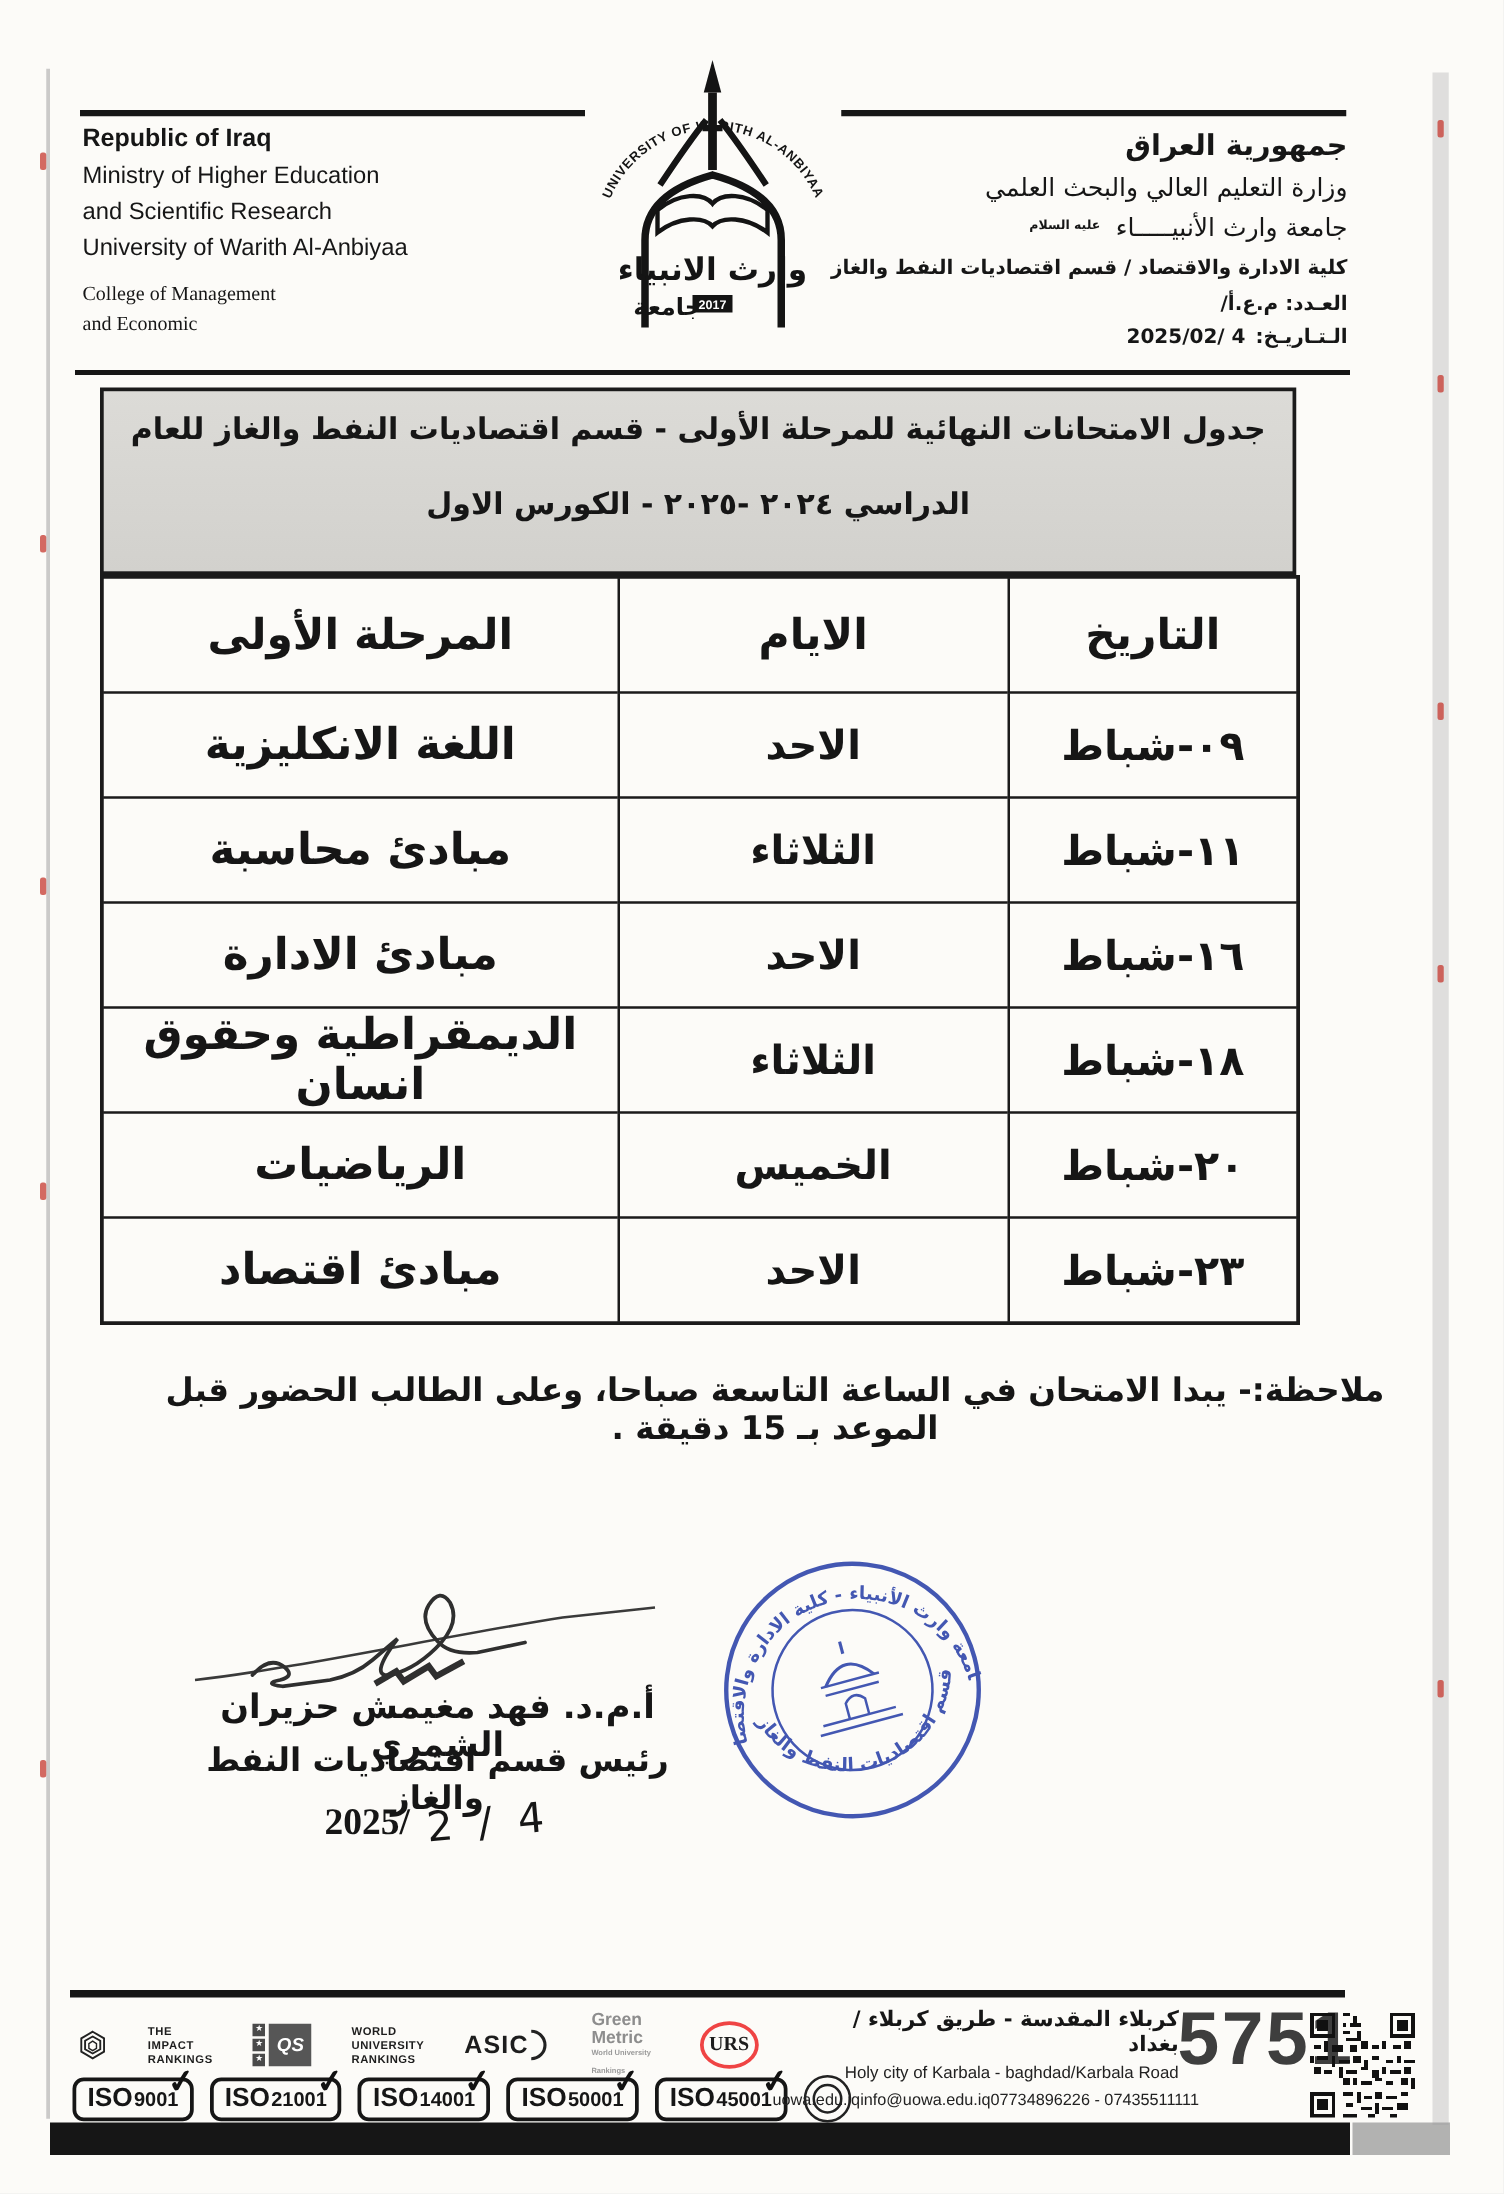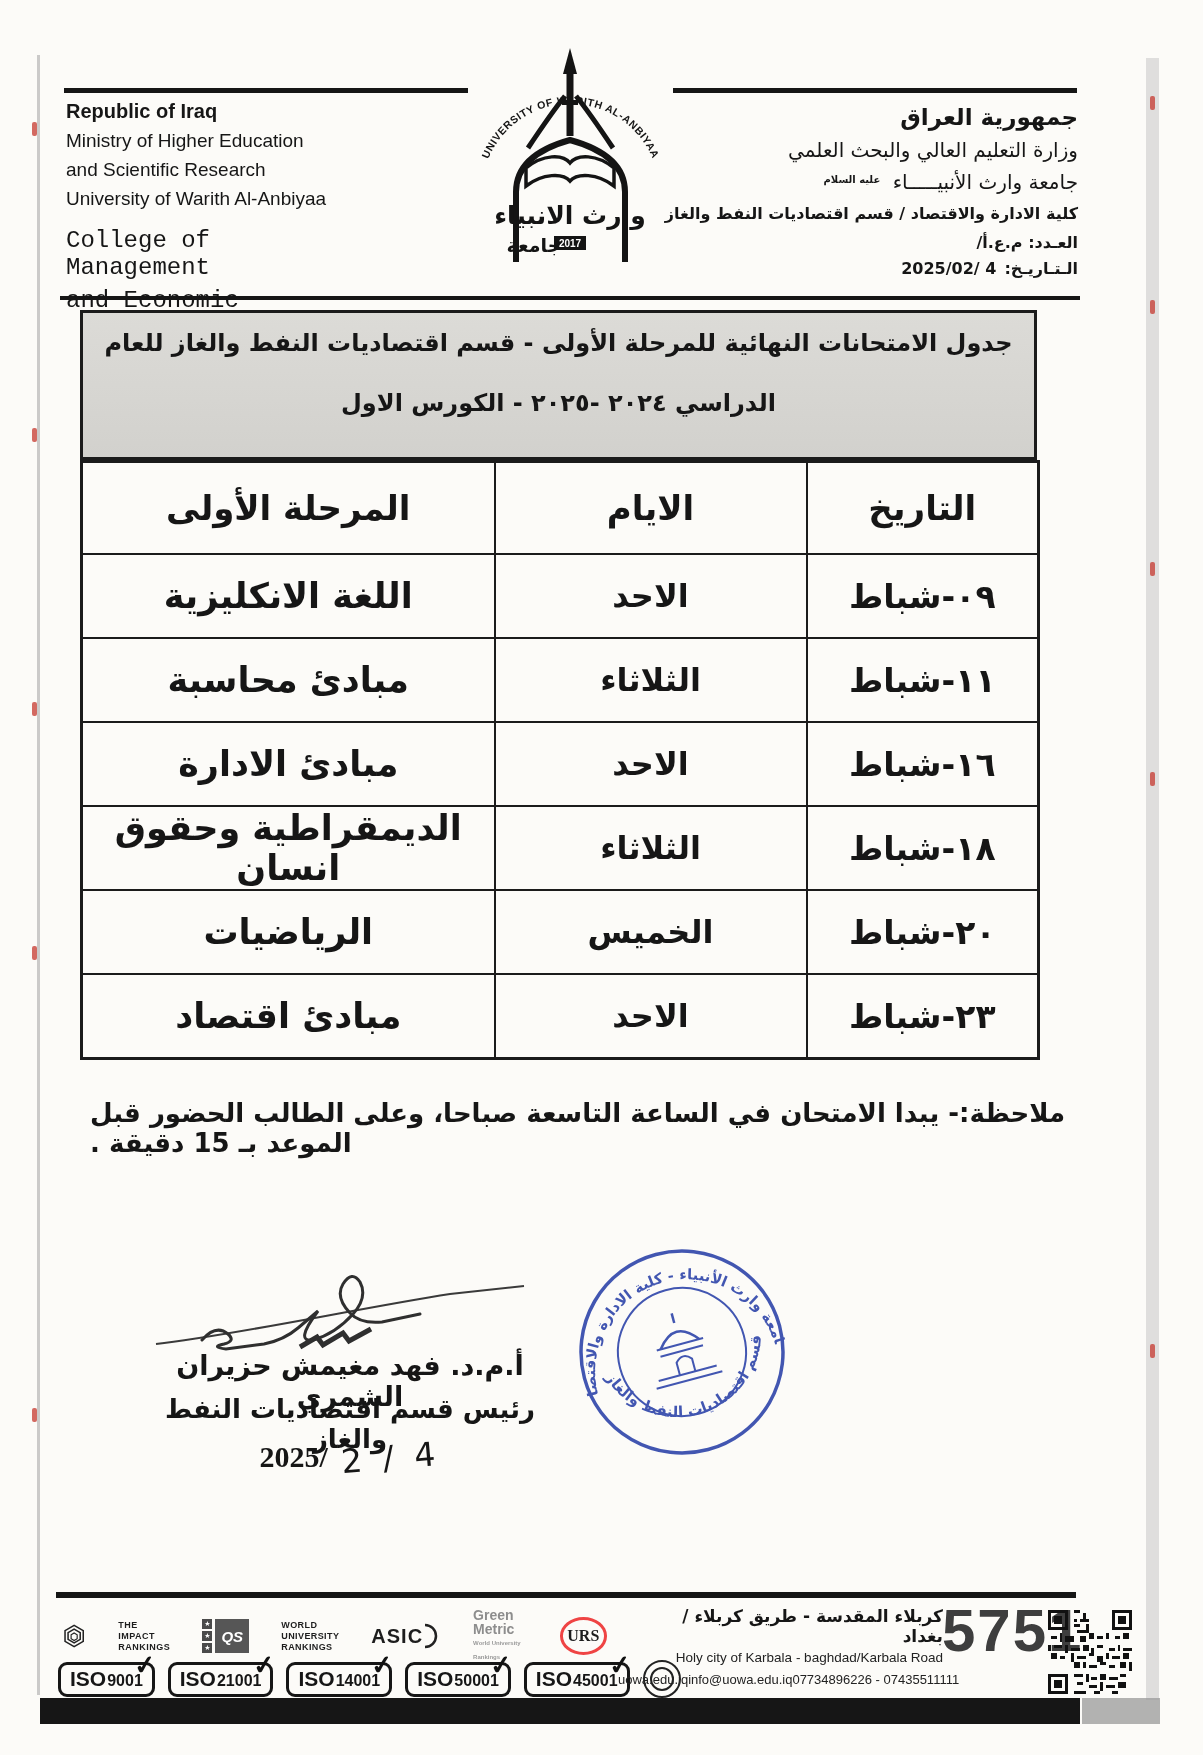--- a/index.html
+++ b/index.html
@@ -10,21 +10,21 @@
   
   .edge-line-left{left:37px;top:55px;width:3px;height:1640px;background:#9a9a9a;opacity:.5;}
   .edge-band-right{left:1146px;top:58px;width:13px;height:1642px;background:#c6c6c6;opacity:.55;}
   .speck{width:5px;height:14px;background:#c5382f;opacity:.75;border-radius:2px;}
 
   
   .rule{background:#161616;}
   .hleft{left:66px;top:100px;width:300px;font-family:"Liberation Sans",sans-serif;}
   .hl-bold{font-size:20px;font-weight:700;margin-bottom:7px;}
   .hl{font-size:19px;margin-bottom:7px;}
-  .hl-serif{font-family:Liberation Mono, monospace;font-size:24px;margin-bottom:6px;}
+  .hl-serif{font-family:Liberation Serif, serif;font-size:16px;margin-bottom:6px;}
   .hl-gap{height:10px;}
   .hright{right:125px;top:104px;width:470px;direction:rtl;text-align:right;}
   .hr1{font-size:23px;font-weight:700;margin-bottom:8px;}
   .hr2{font-size:20px;margin-bottom:8px;}
   .hr3{font-size:20px;margin-bottom:10px;}
   .hr3 .pbuh{font-size:10px;font-weight:700;margin-right:6px;display:inline-block;transform:translateY(-6px);}
   .hr4{font-size:16px;font-weight:700;margin-bottom:10px;}
   .hr-meta{font-size:16px;font-weight:700;margin-bottom:7px;display:flex;gap:8px;justify-content:flex-start;}
 
   
@@ -37,21 +37,21 @@
   table.exam th,table.exam td{border:2.5px solid #1b1b1b;text-align:center;vertical-align:middle;
             font-weight:700;background:transparent;padding:0;}
   table.exam{border:3px solid #1b1b1b;}
   tr.thead th{height:90px;font-size:34px;}
   tr.trow td{height:82px;}
   td.c-date{font-size:33px;}
   td.c-day{font-size:32px;}
   td.c-sub{font-size:35px;}
 
   
-  .note{left:90px;top:1098px;width:1060px;direction:rtl;text-align:left;font-size:26px;font-weight:700;}
+  .note{left:90px;top:1098px;width:1060px;direction:rtl;text-align:center;font-size:26px;font-weight:700;}
 
   
   .sig-name{left:145px;top:1350px;width:410px;text-align:center;font-size:27px;font-weight:700;direction:rtl;}
   .sig-role{left:145px;top:1394px;width:410px;text-align:center;font-size:26px;font-weight:700;direction:rtl;}
   .sig-date{left:145px;top:1436px;width:410px;text-align:center;font-size:30px;font-weight:700;
             font-family:"Liberation Serif",serif;}
   .sig-date .hand{font-family:"DejaVu Sans",sans-serif;font-weight:400;font-size:33px;letter-spacing:5px;
             display:inline-block;transform:rotate(-5deg) translateY(2px);margin-left:6px;}
 
   

